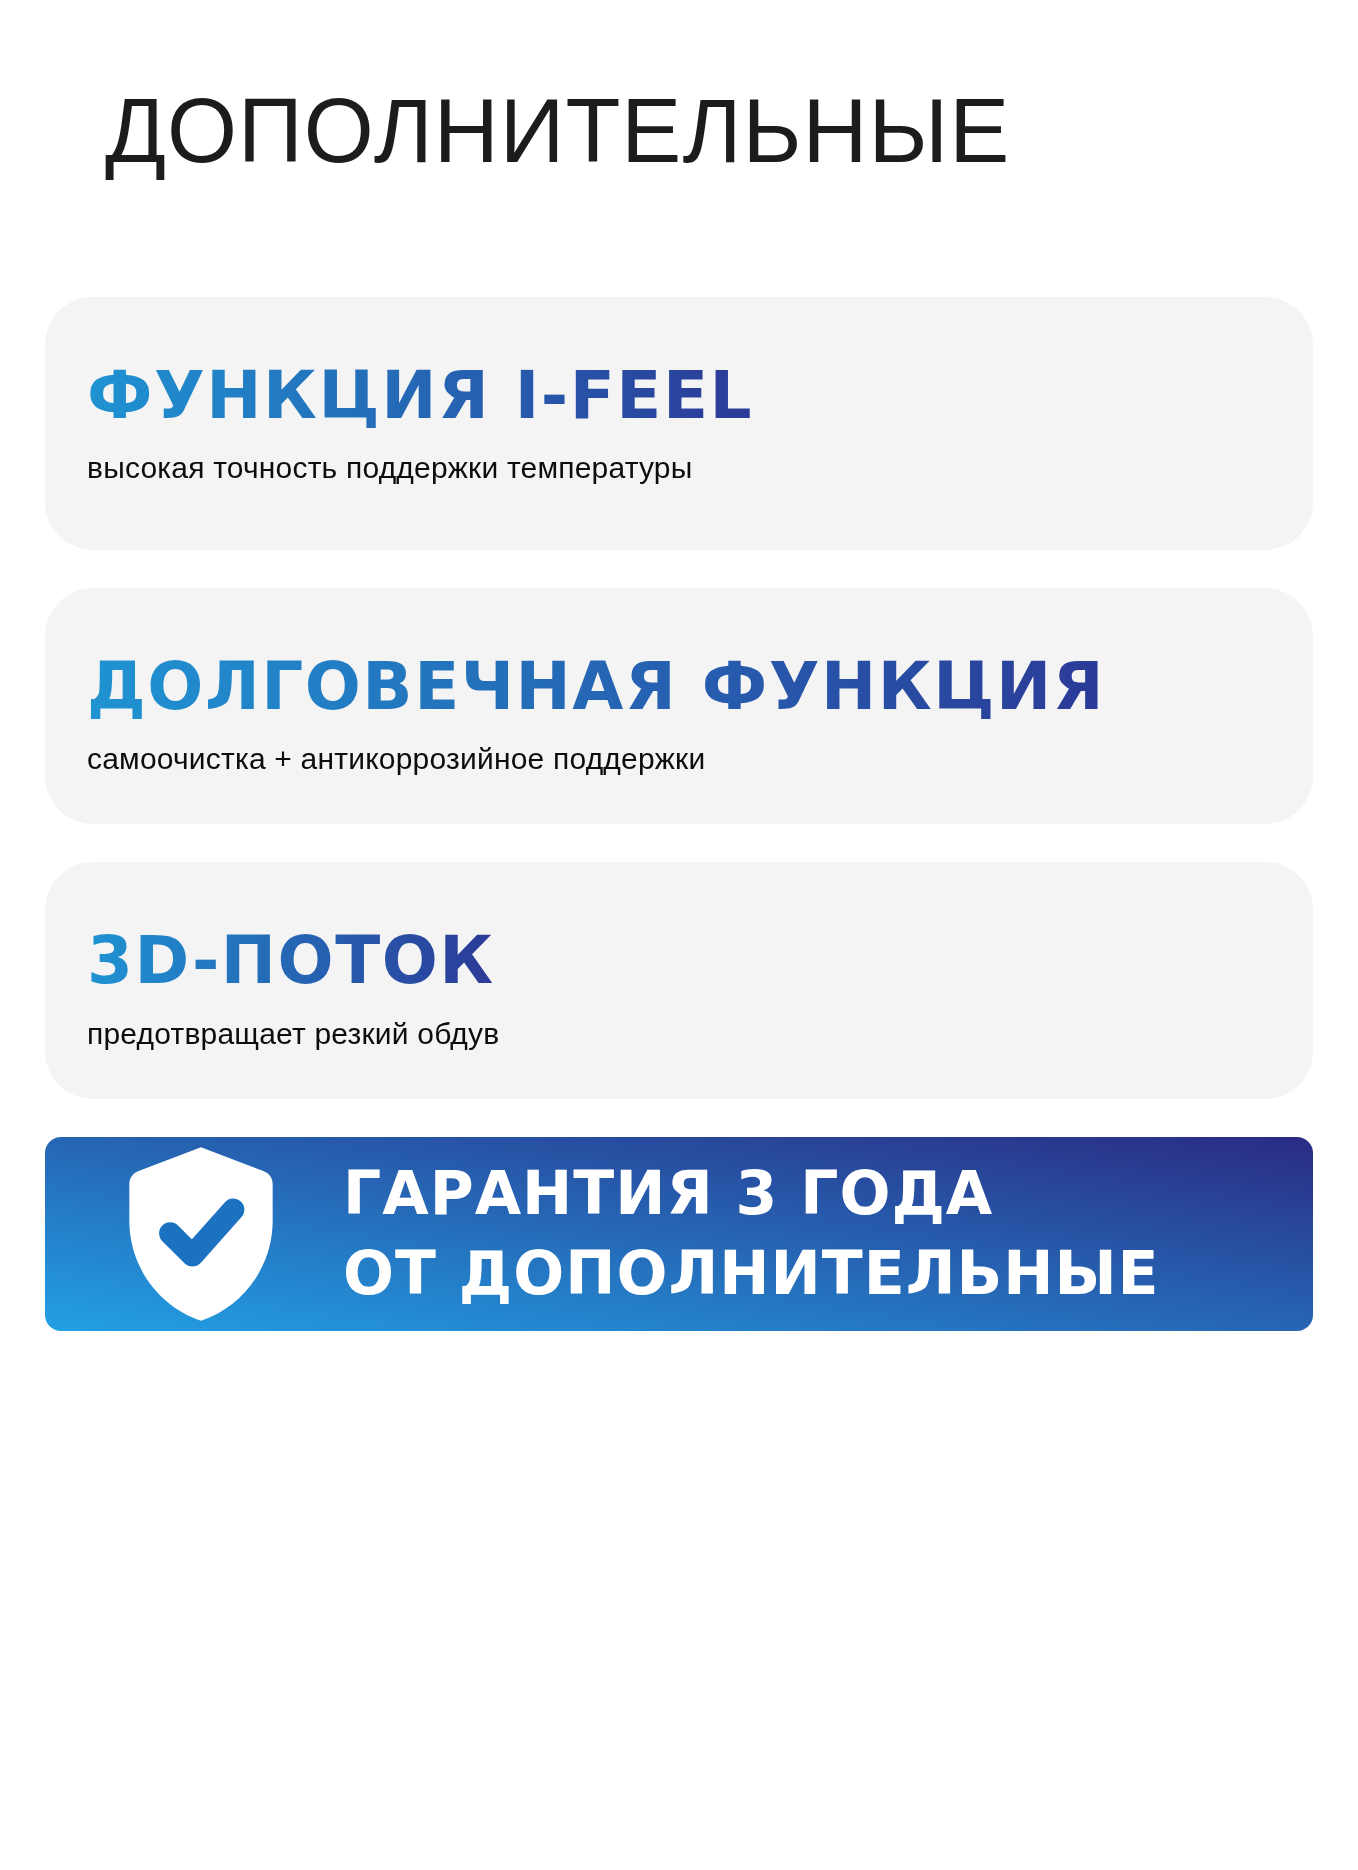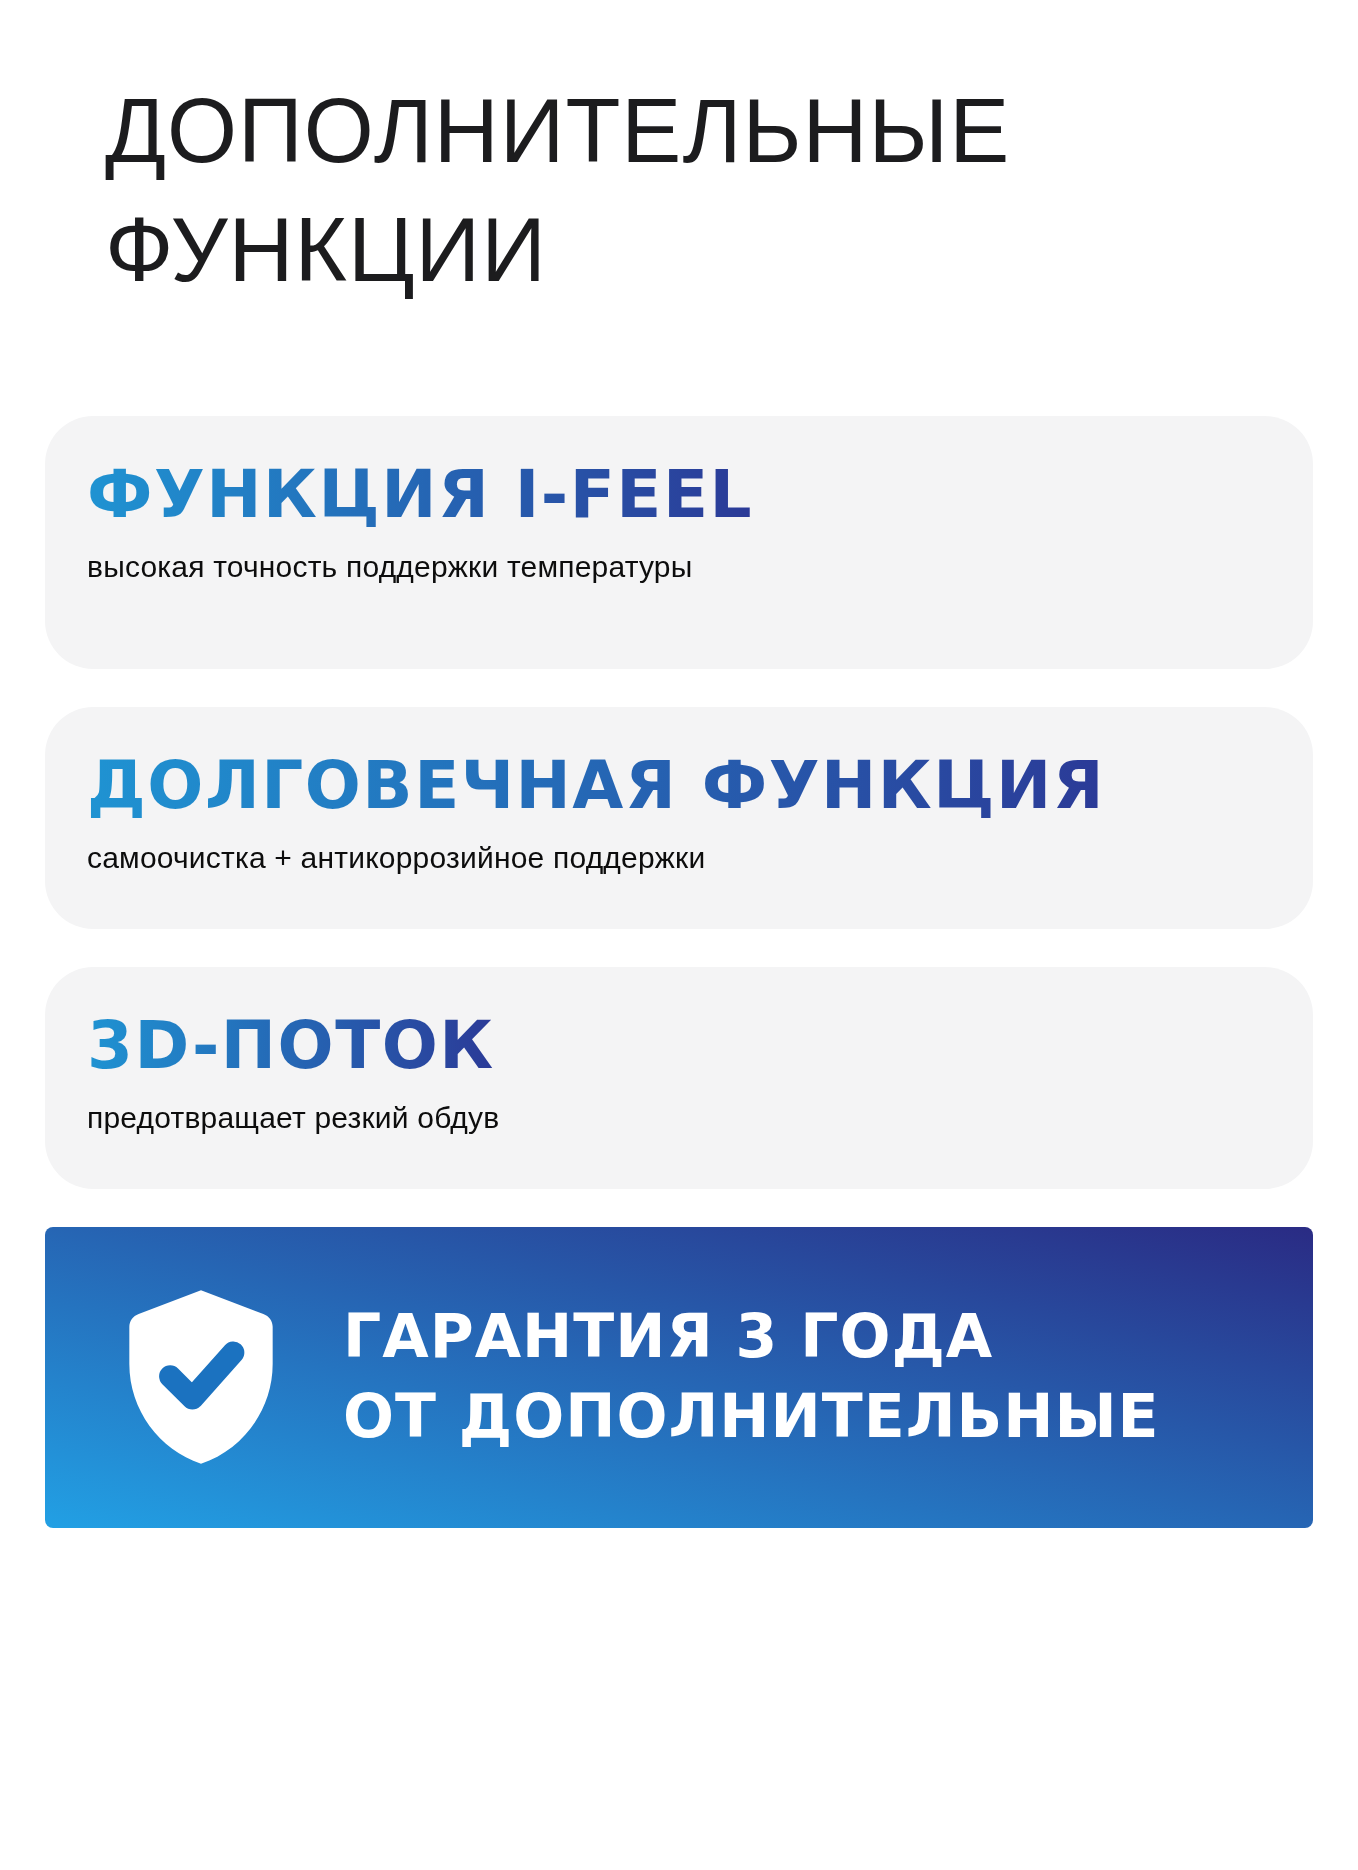--- a/index.html
+++ b/index.html
@@ -46,33 +46,33 @@
   .card.tall{min-height:253px;}
   .card-heading{
     display:inline-block;
     font-family:"DejaVu Sans","Liberation Sans",sans-serif;
     font-weight:bold;
     font-size:66px;
     line-height:1.05;
     letter-spacing:1.5px;
     background:linear-gradient(90deg,var(--heading-grad-start) 0%,var(--heading-grad-end) 100%);
     -webkit-background-clip:text;background-clip:text;
-    -webkit-text-fill-color:transparent;color:transparent;
+    -webkit-text-fill-color:transparent;color:transparent;margin-top:20px;
   }
   .card-desc{
     margin-top:20px;
     font-size:30px;
     line-height:1.18;
     color:var(--body-text);
     letter-spacing:0.2px;
   }
   .banner{
     margin-top:0;
-    height:301px;
-    border-radius:8px;
+    height:194px;
+    border-radius:16px;
     background:linear-gradient(to top right,var(--banner-grad-start) 0%,var(--banner-grad-end) 100%);
     display:flex;
     align-items:center;
     padding:0 40px 0 70px;
   }
   .shield{
     flex:0 0 auto;
     width:172px;height:192px;
     display:block;
     margin-right:56px;
@@ -86,21 +86,21 @@
     letter-spacing:1px;
     color:var(--banner-text);
     white-space:nowrap;
   }
 </style>
 </head>
 <body>
 
 <main class="poster">
 
-  <h1 class="title"><span>ДОПОЛНИТЕЛЬНЫЕ</span><br><span>ФУНКЦИИ</span></h1>
+  <h1 class="title"><span>ДОПОЛНИТЕЛЬНЫЕ</span><br></h1>
 
   <section class="cards">
 
     <article class="card tall">
       <h2 class="card-heading">ФУНКЦИЯ I-FEEL</h2>
       <p class="card-desc">высокая точность поддержки температуры</p>
     </article>
 
 
     <article class="card">

